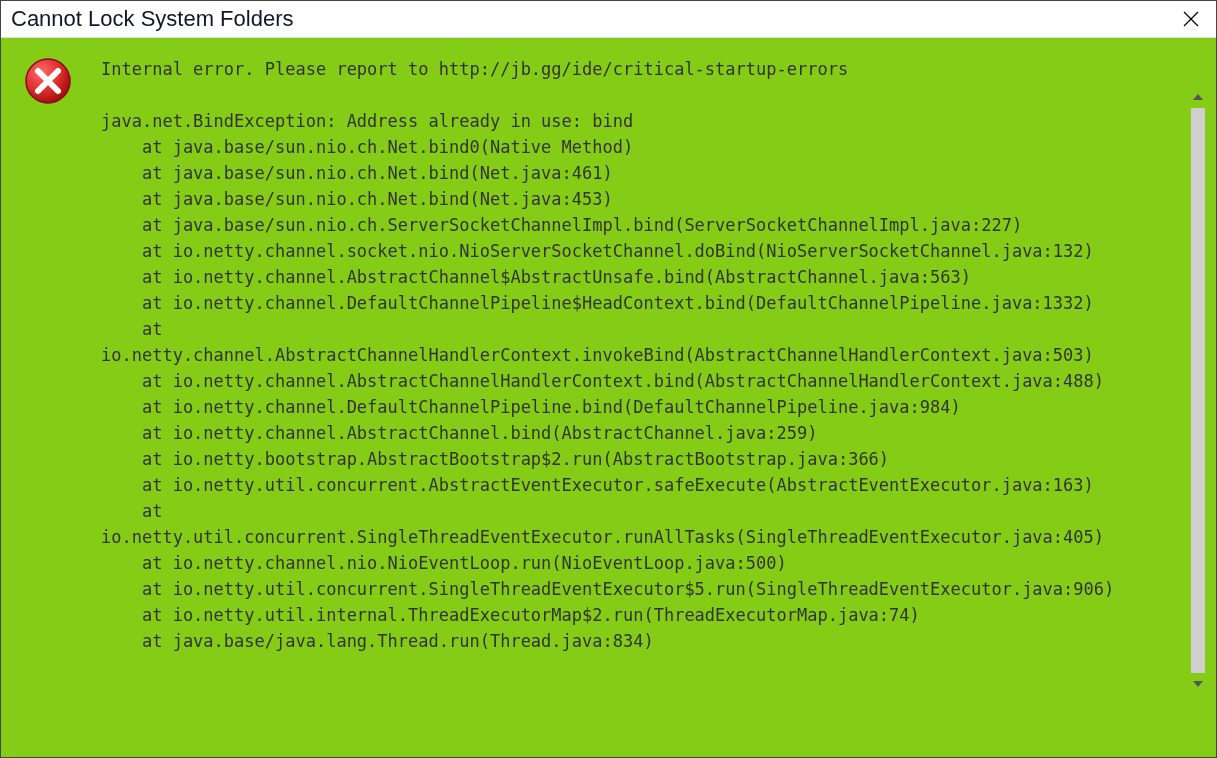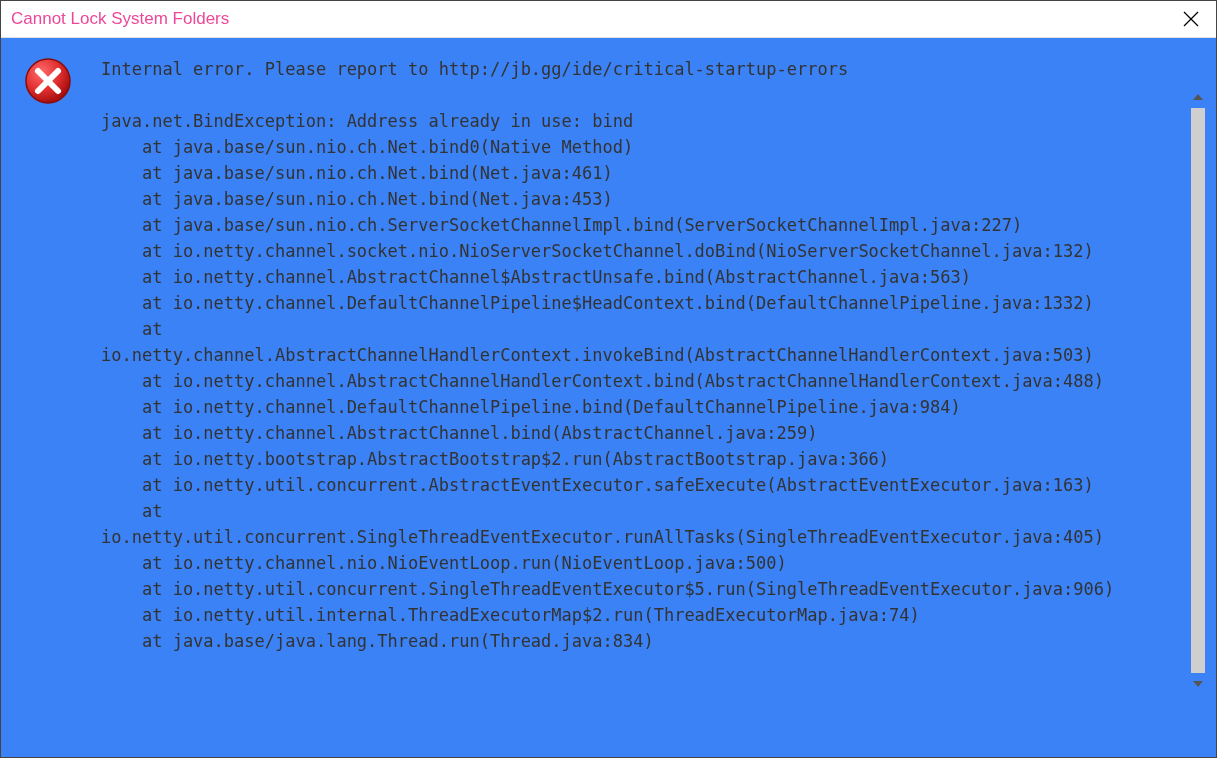--- a/index.html
+++ b/index.html
@@ -13,36 +13,36 @@
     }
     .titlebar {
       height: 36px;
       display: flex;
       align-items: center;
       justify-content: space-between;
       padding: 0 12px 0 10px;
       background: #ffffff;
     }
     .titlebar-title {
-      font-size: 17px;
-      color: #ec4899;
+      font-size: 22px;
+      color: #0f172a;
     }
     .titlebar-close {
       width: 26px;
       height: 26px;
       display: flex;
       align-items: center;
       justify-content: center;
       cursor: pointer;
     }
     .titlebar-close svg { display: block; }
     .client {
       position: relative;
       height: calc(100% - 36px);
-      background: #3b82f6;
+      background: #84cc16;
       border-top: 1px solid #e0e0e0;
       padding: 18px 32px 16px 22px;
       display: flex;
       flex-direction: row;
     }
     .content-row {
       display: flex;
       align-items: flex-start;
       gap: 28px;
       flex: 1;

